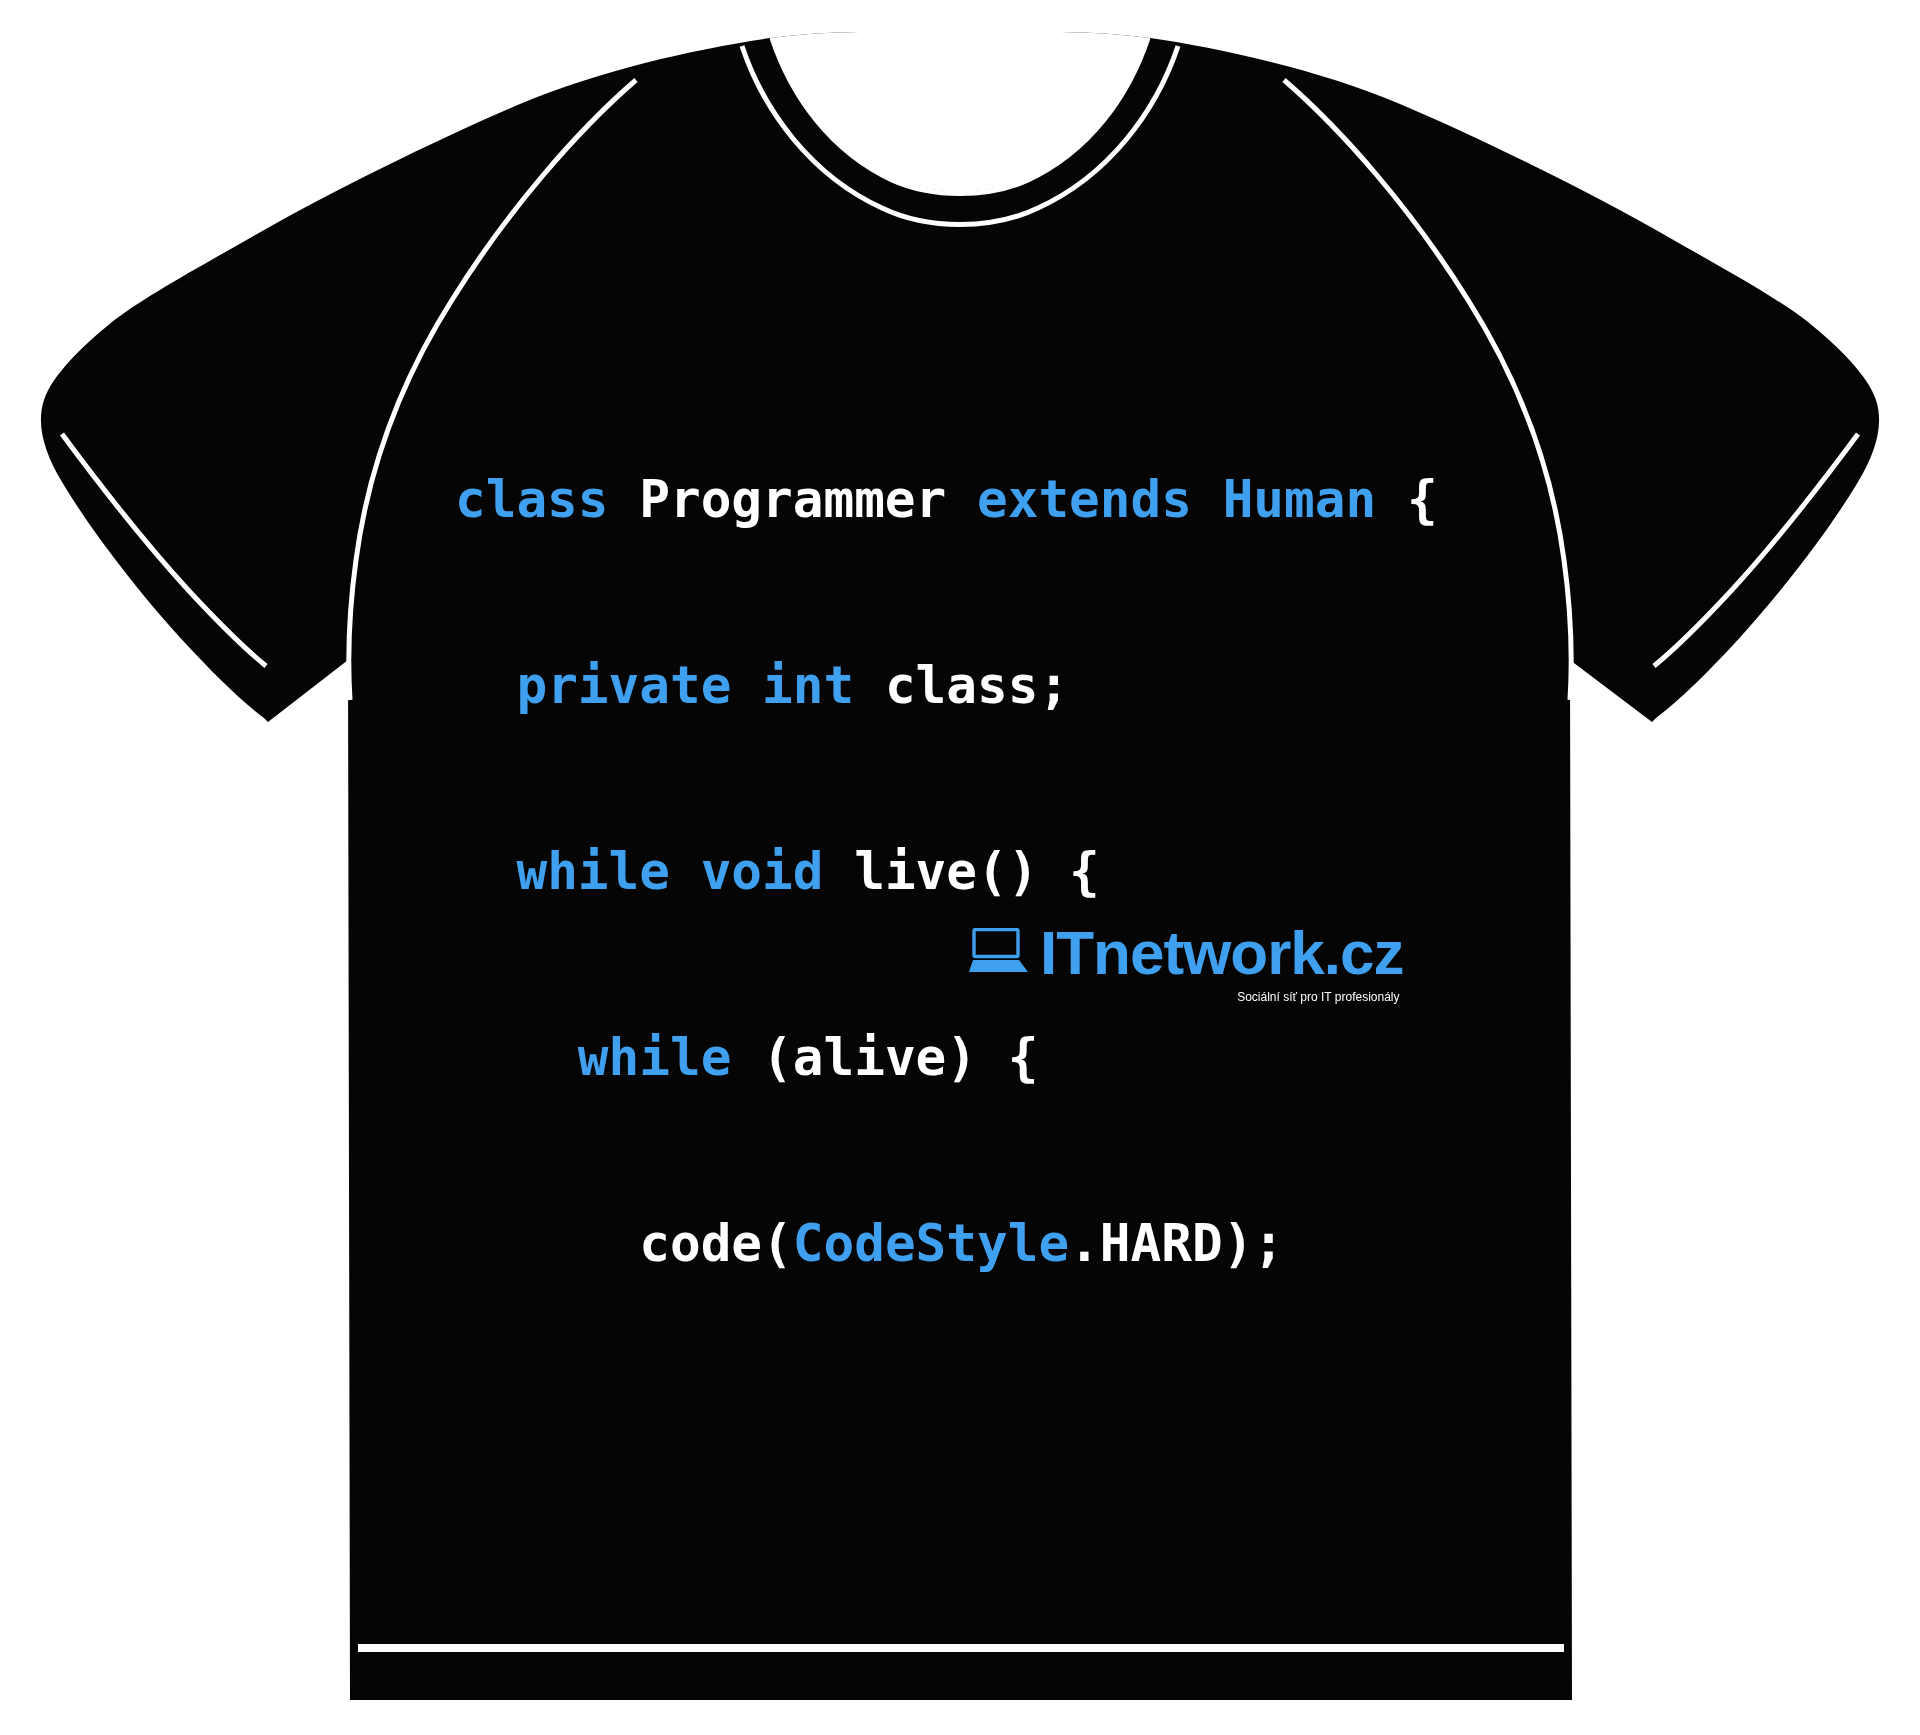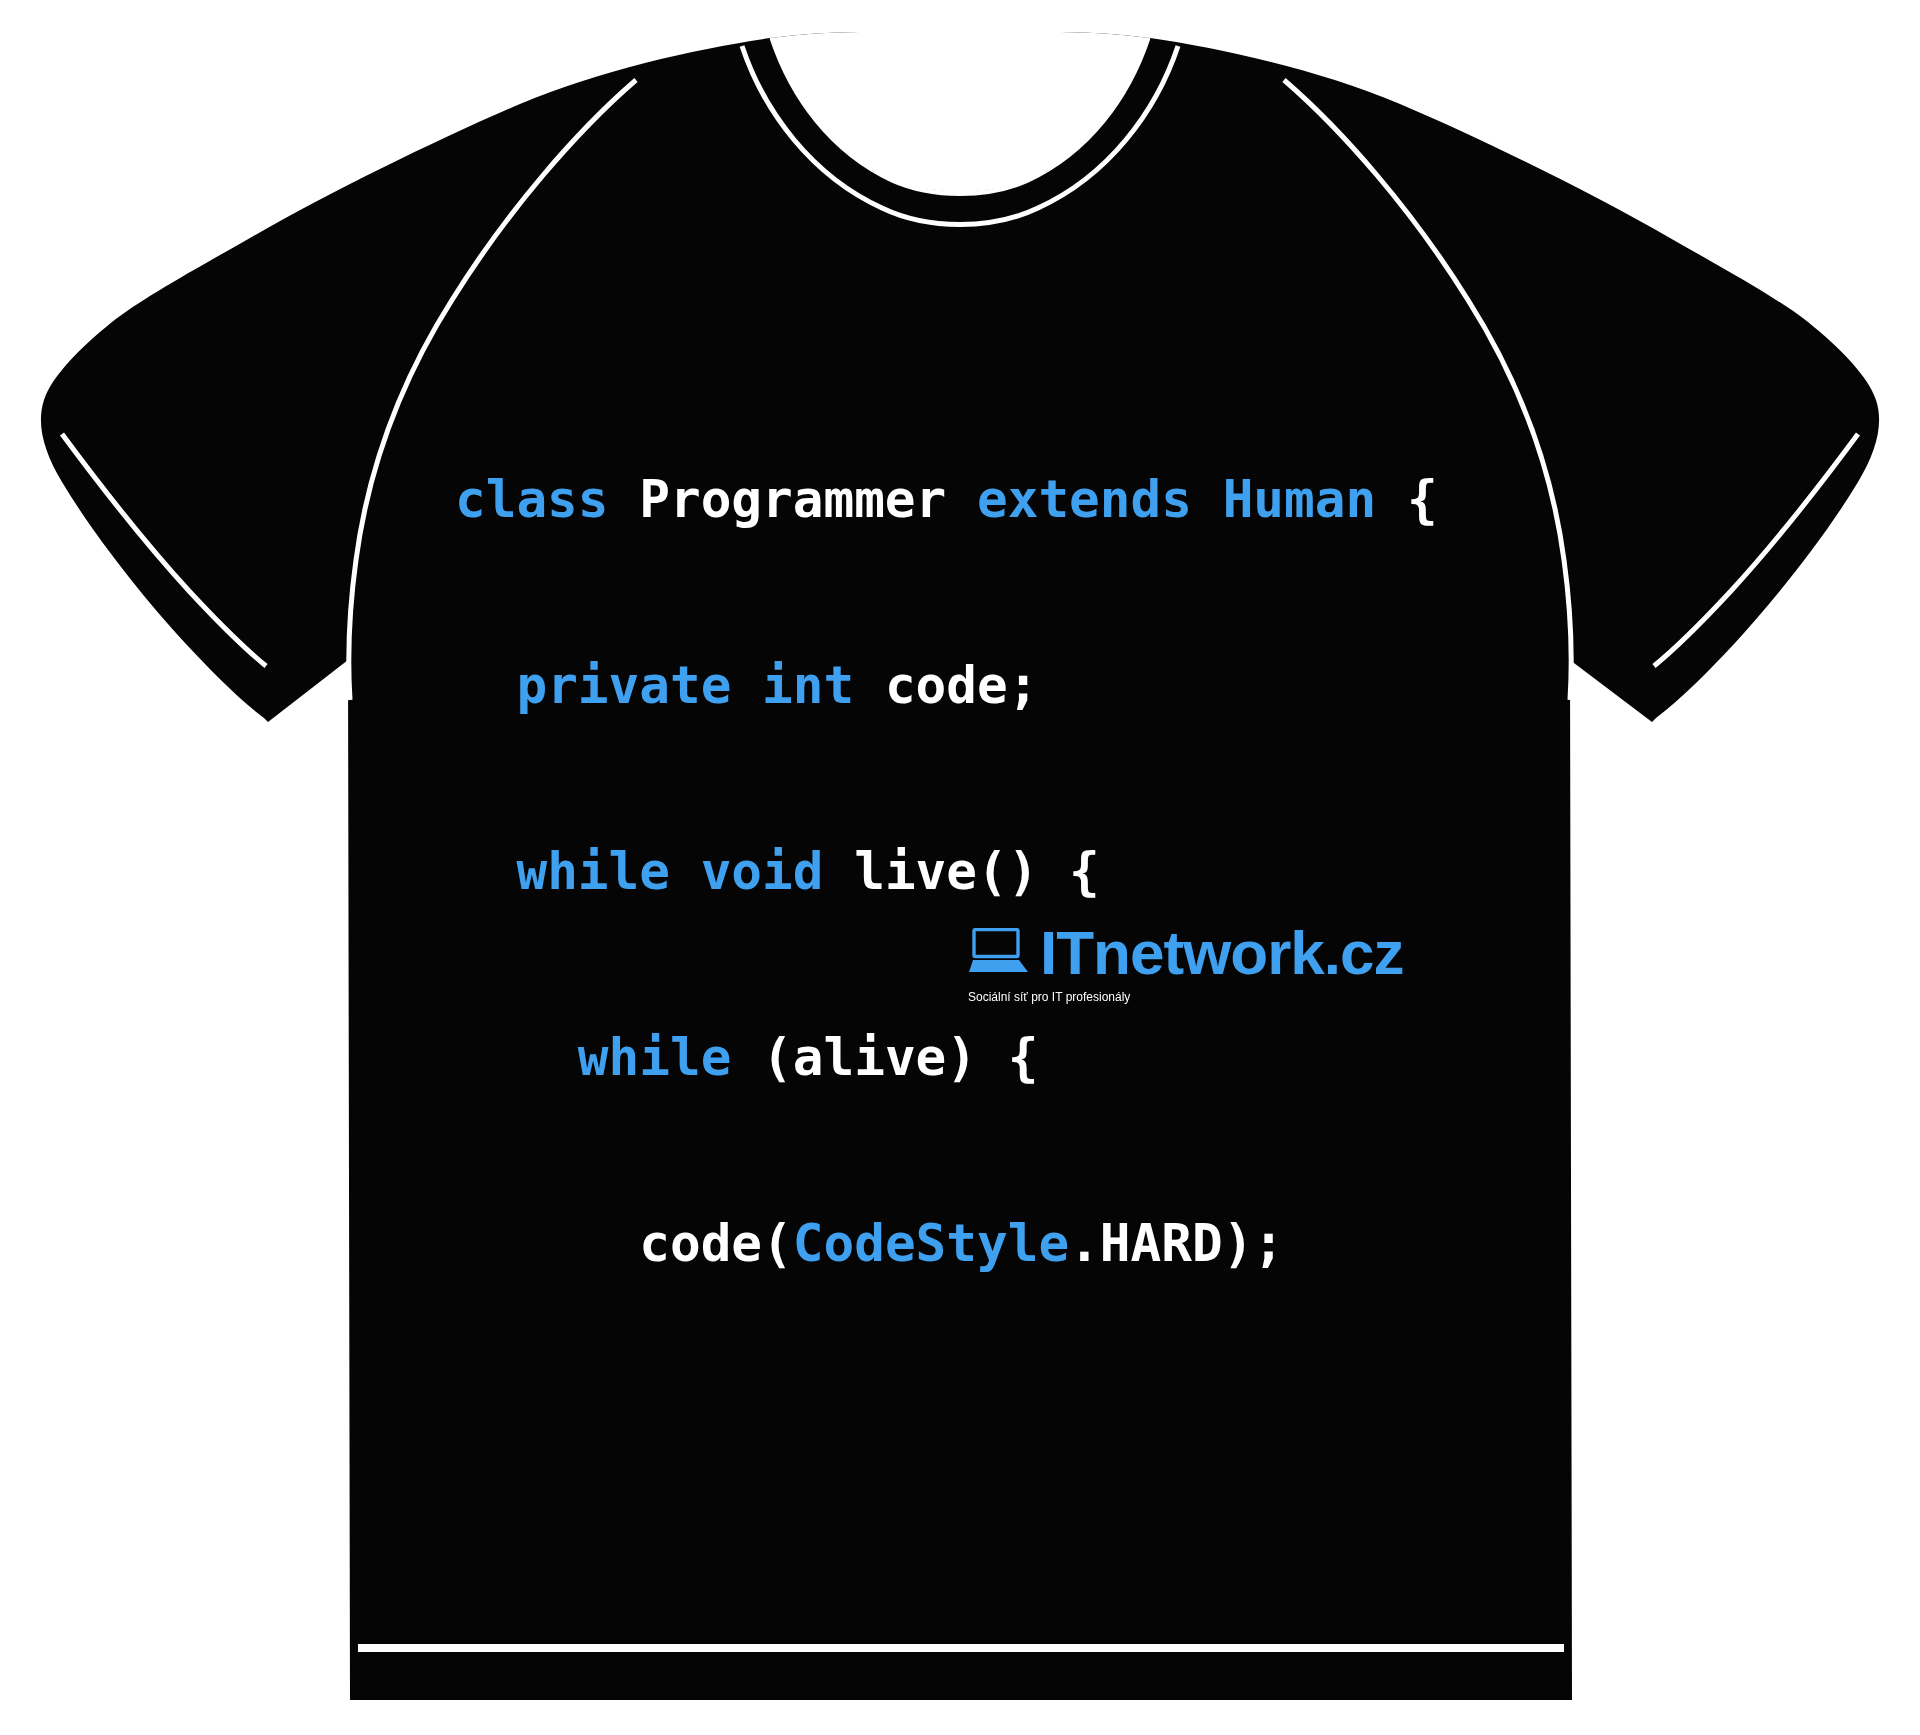--- a/index.html
+++ b/index.html
@@ -59,21 +59,21 @@
   #code-print .pl { color: #ffffff; }
 
   
   #logo-block {
     position: absolute;
     left: 968px;
     top: 922px;
     z-index: 6;
     display: flex;
     flex-direction: column;
-    align-items: flex-start;
+    align-items: flex-end;
   }
   #logo-row {
     display: flex;
     align-items: center;
     gap: 10px;
   }
   #laptop-icon {
     display: block;
     width: 62px;
     height: 46px;
@@ -168,21 +168,21 @@
       <path fill="none" stroke="#ffffff" stroke-width="5" d="M 1858,434
            C 1824,480 1776,542 1730,592
            C 1704,620 1676,648 1654,666"></path>
 
       <line x1="358" y1="1648" x2="1564" y2="1648" stroke="#ffffff" stroke-width="8"></line>
     </g>
   </svg>
 
   <div id="code-print">
     <span class="ln"><span class="kw">class </span><span class="pl">Programmer </span><span class="kw">extends </span><span class="kw">Human</span><span class="pl"> {</span></span>
-    <span class="ln"><span class="pl">  </span><span class="kw">private int </span><span class="pl">code;</span></span>
+    <span class="ln"><span class="pl">  </span><span class="kw">private int </span><span class="pl">class;</span></span>
     <span class="ln"><span class="pl">  </span><span class="kw">while void </span><span class="pl">live() {</span></span>
     <span class="ln"><span class="pl">    </span><span class="kw">while </span><span class="pl">(alive) {</span></span>
     <span class="ln"><span class="pl">      code(</span><span class="ty">CodeStyle</span><span class="pl">.HARD);</span></span>
     
     
   </div>
 
   <div id="logo-block">
     <div id="logo-row">
       <svg id="laptop-icon" viewBox="0 0 62 46">

